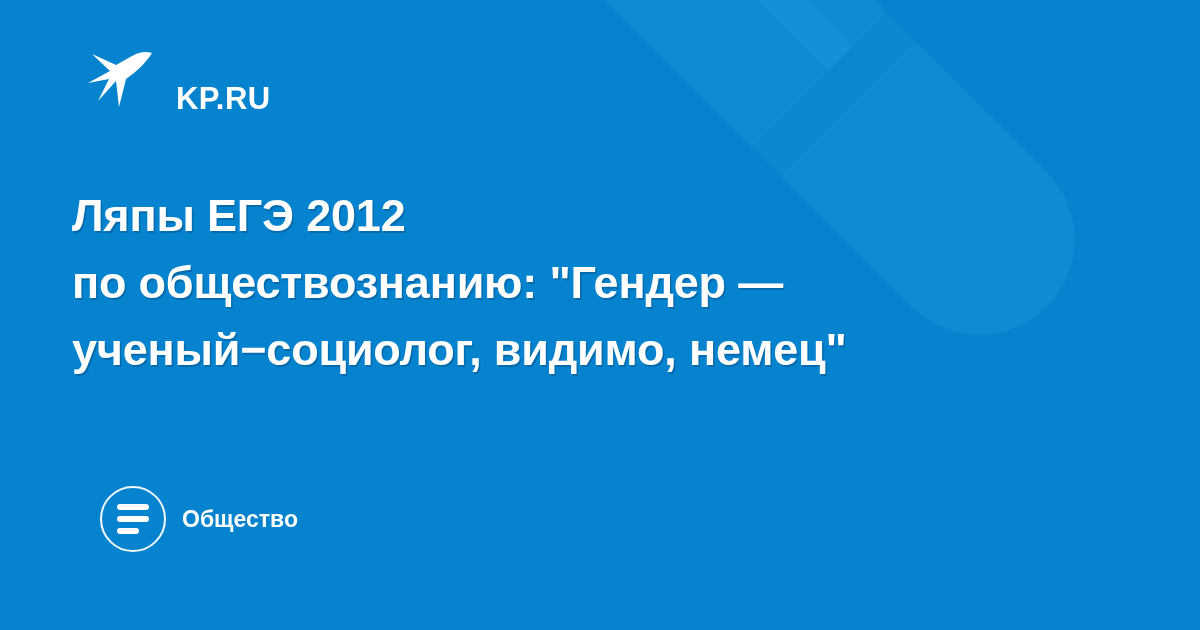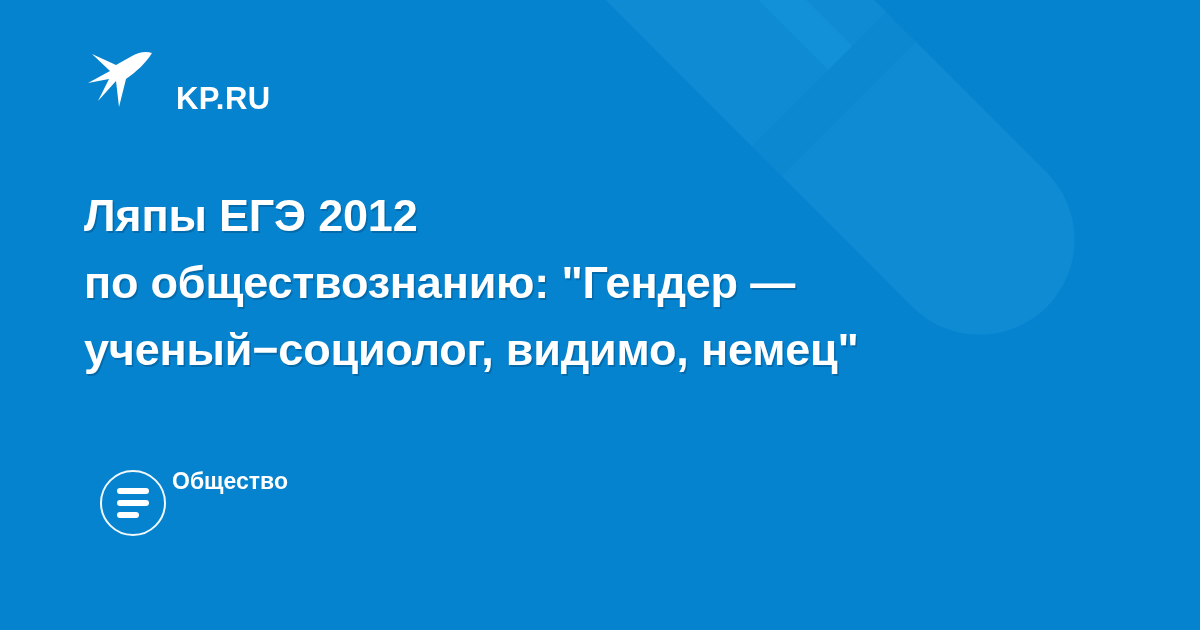--- a/index.html
+++ b/index.html
@@ -55,44 +55,44 @@
     font-weight: bold;
     letter-spacing: 0.4px;
     line-height: 1;
     white-space: nowrap;
     margin-top: 47px;
   }
 
   
   .headline {
     position: absolute;
-    left: 84px;
+    left: 72px;
     top: 152px;
     width: 1040px;
     z-index: 3;
     color: #ffffff;
     font-size: 45px;
     font-weight: bold;
     line-height: 67px;
     letter-spacing: -0.2px;
     text-shadow: 1.5px 1.5px 0 rgba(0, 50, 90, 0.30);
   }
   .headline-line {
     display: block;
     white-space: nowrap;
   }
 
   
   .category {
     position: absolute;
     left: 100px;
-    top: 470px;
+    top: 486px;
     display: flex;
-    align-items: flex-start;
-    gap: 6px;
+    align-items: center;
+    gap: 16px;
     z-index: 3;
   }
   .cat-circle {
     width: 66px;
     height: 66px;
     border: 2px solid rgba(255, 255, 255, 0.95);
     border-radius: 50%;
     display: flex;
     flex-direction: column;
     align-items: center;

